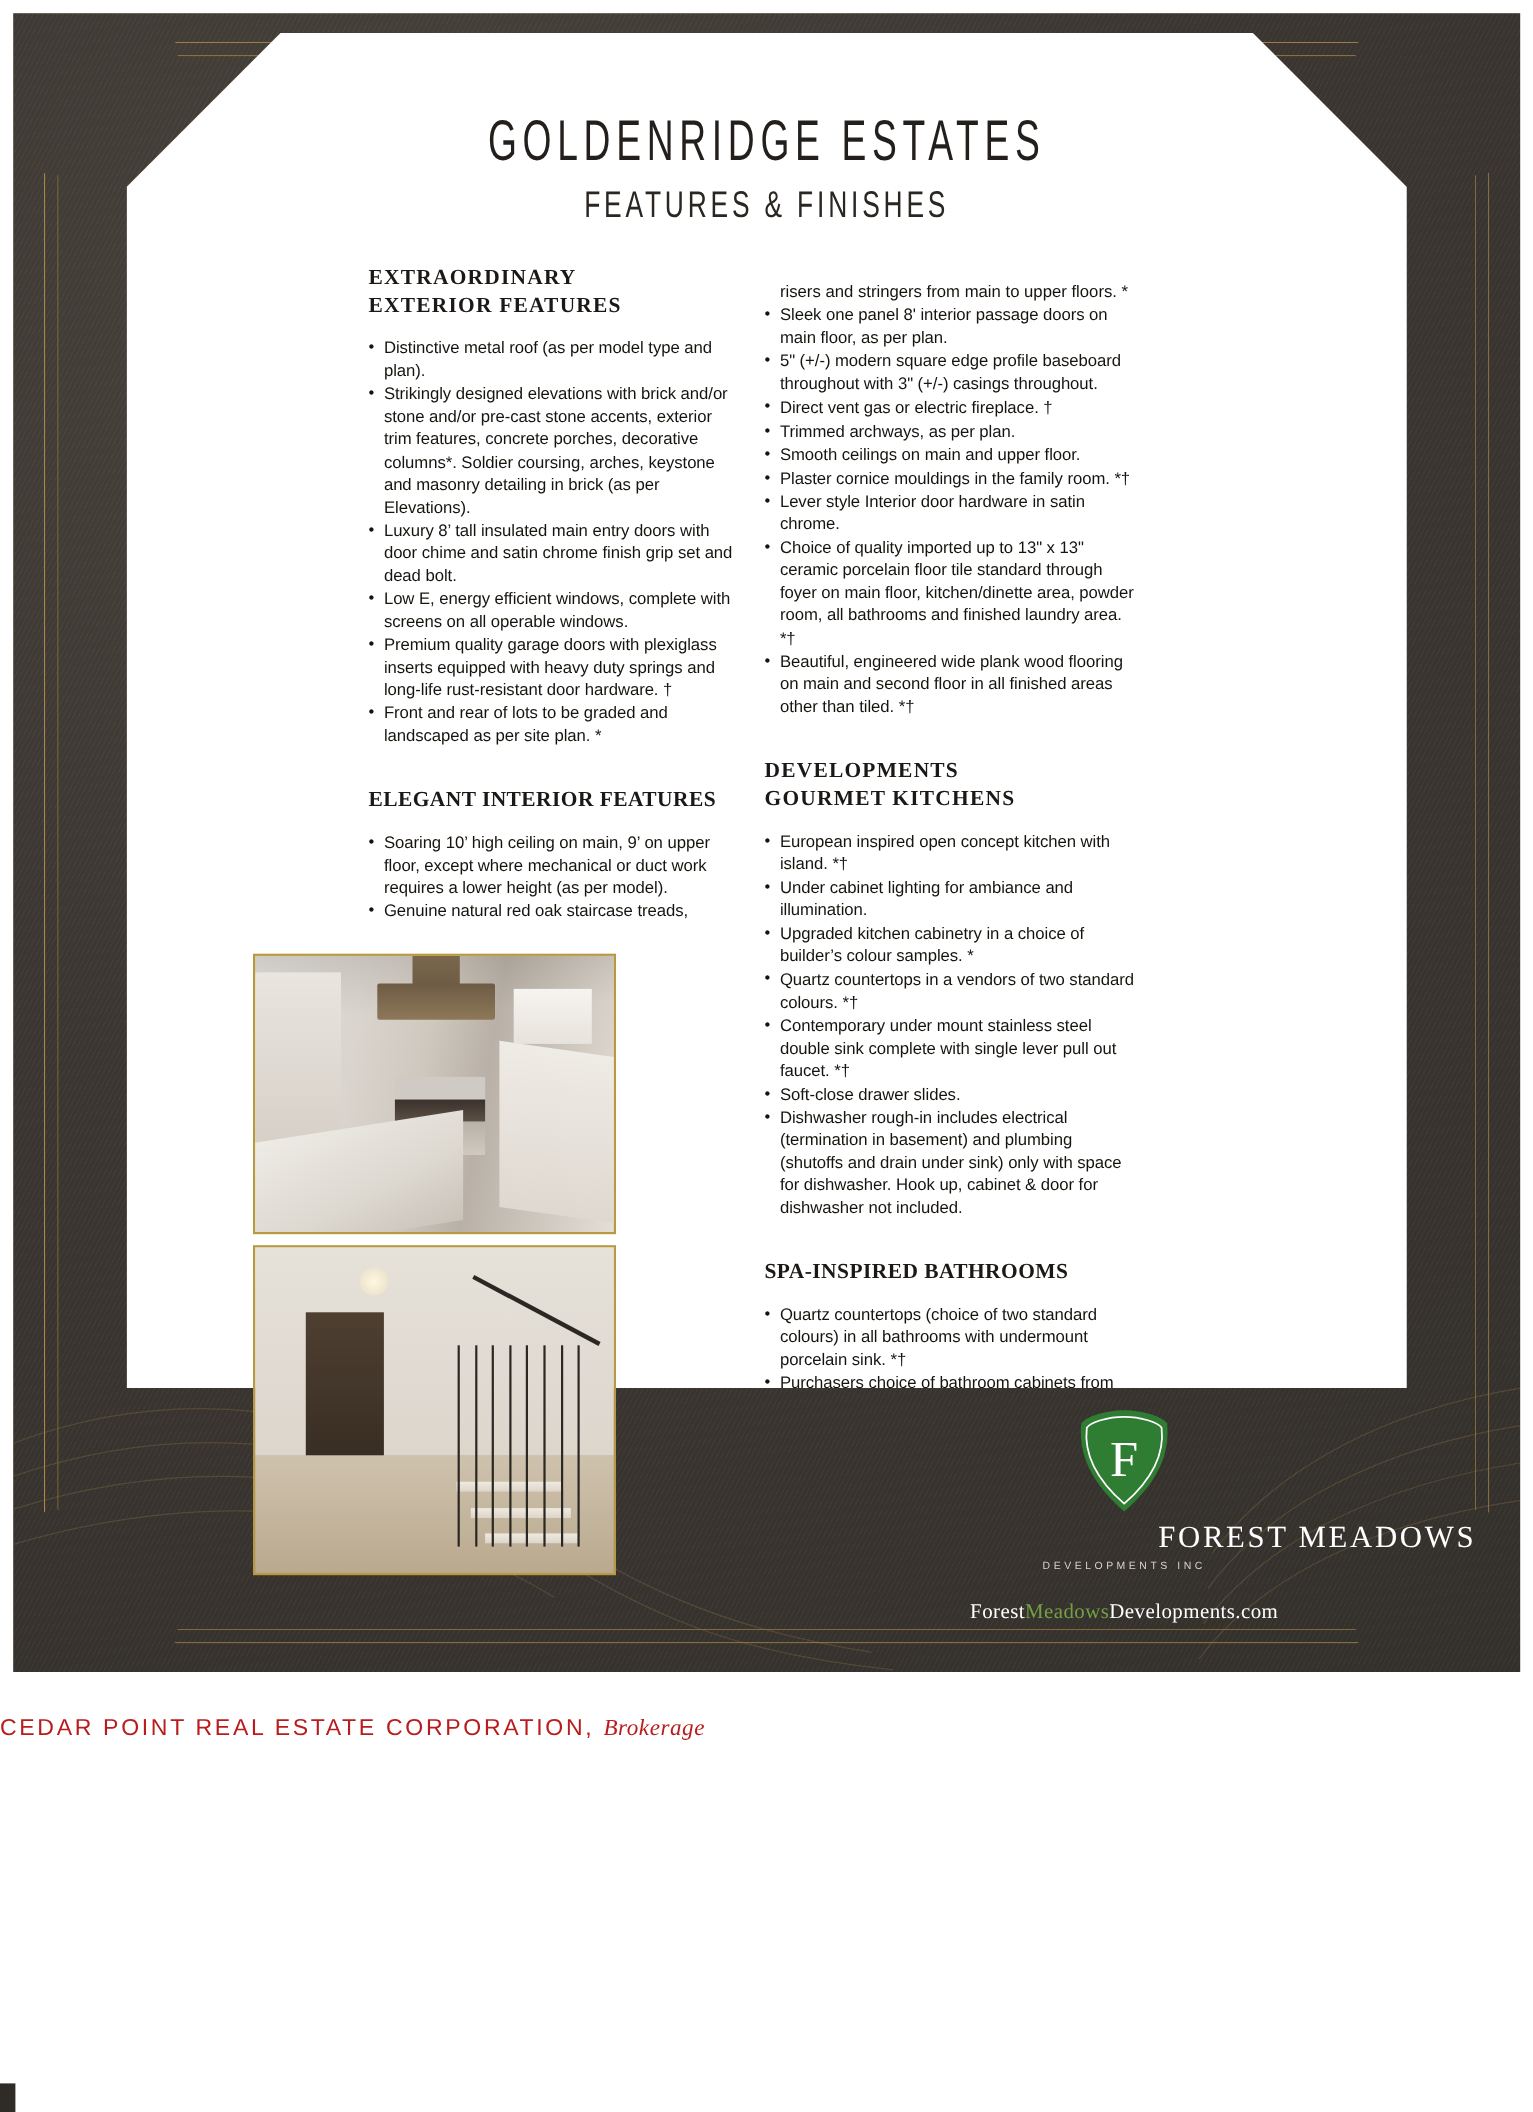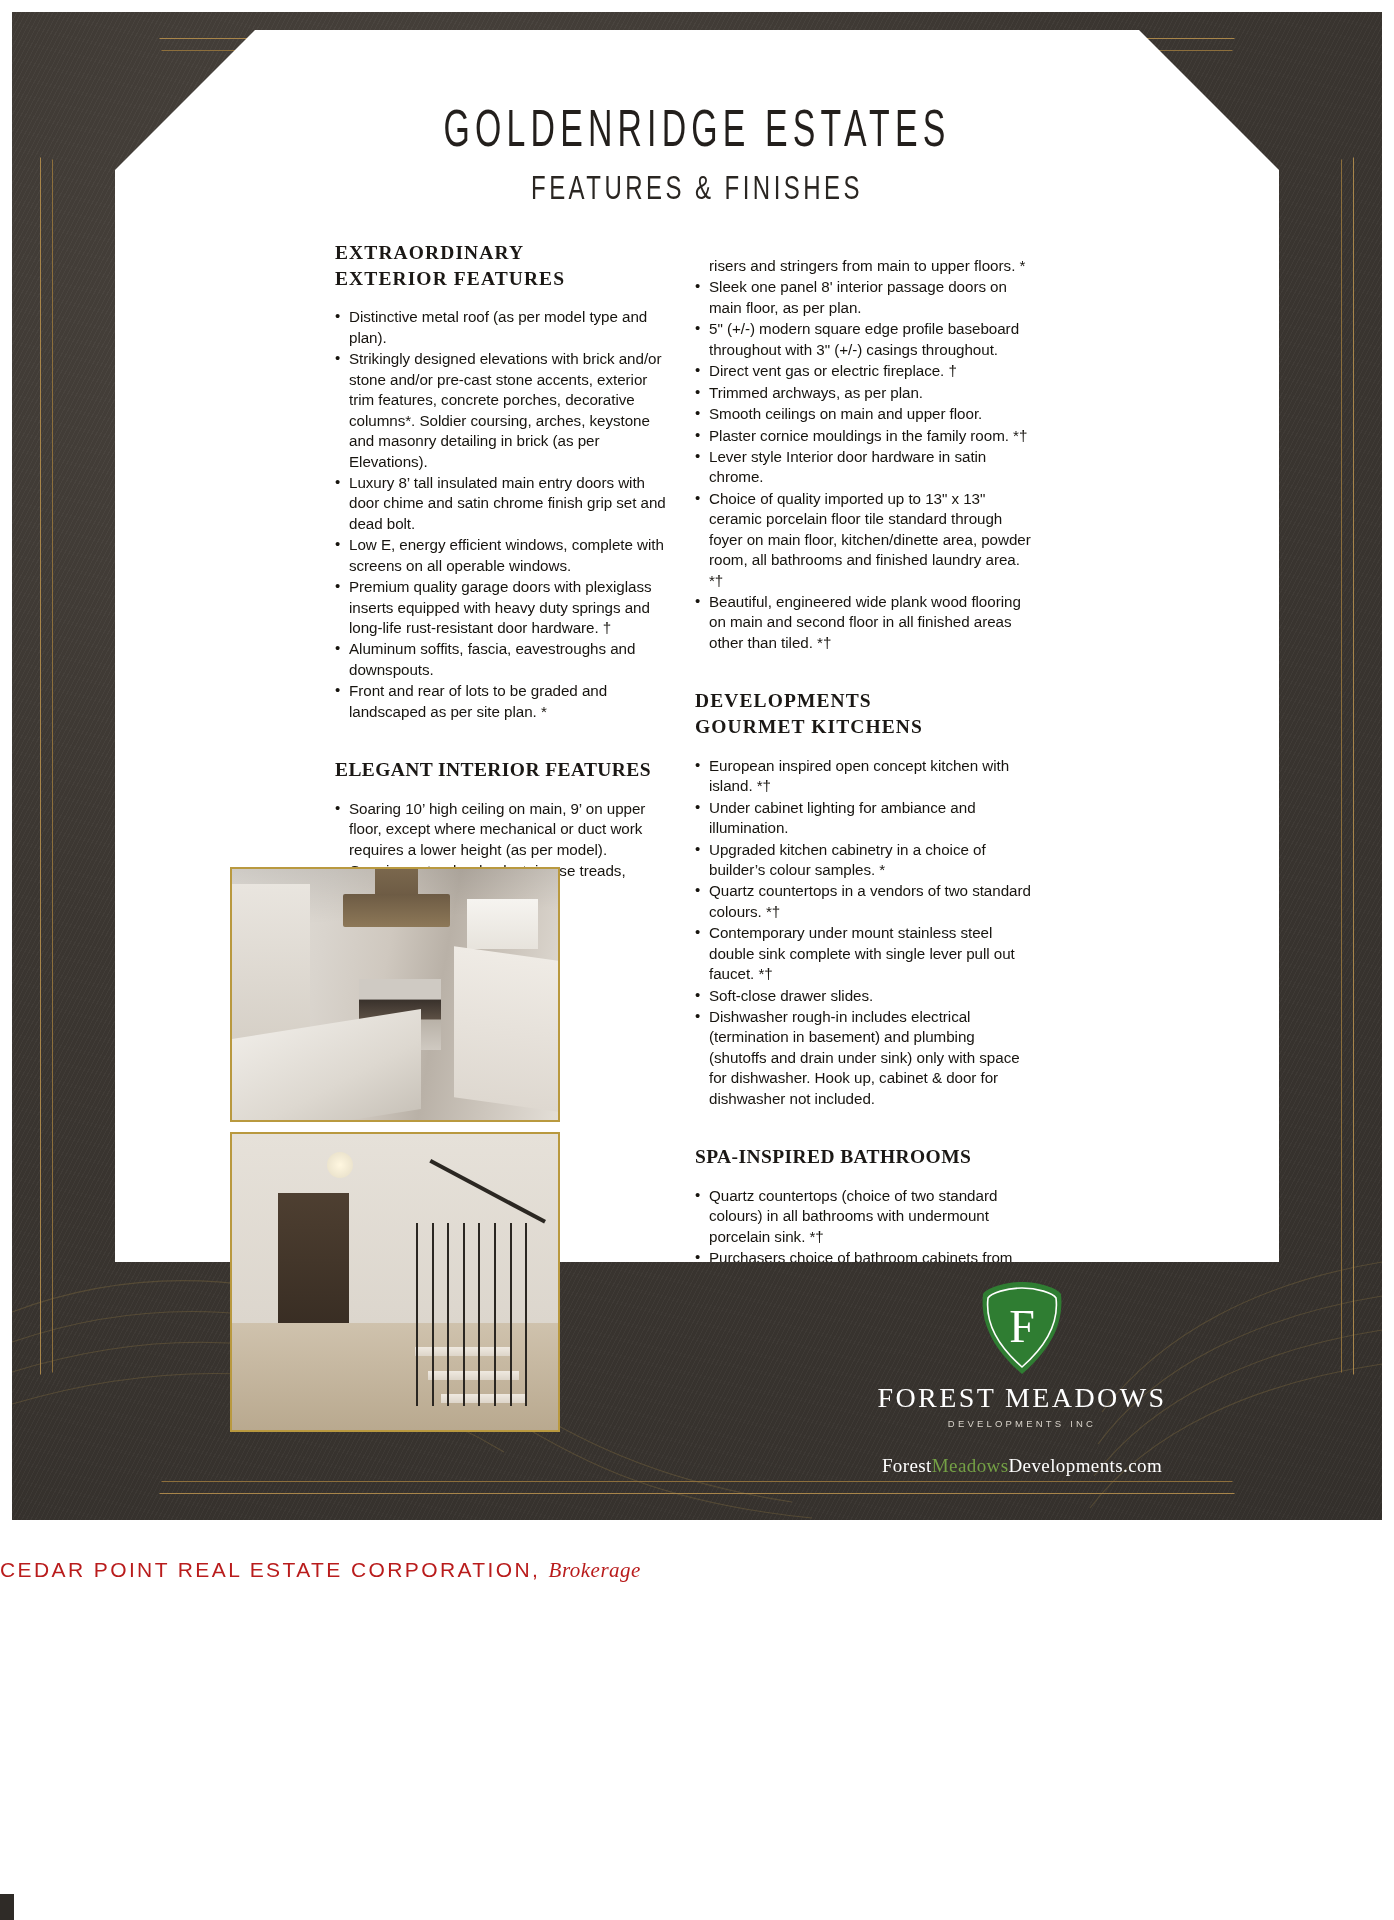--- a/index.html
+++ b/index.html
@@ -206,20 +206,21 @@
     width: 86px; height: 96px;
     margin: 0 auto 6px auto;
     position: relative;
   }
   #brand-name {
     font-family: "Liberation Serif", serif;
     font-size: 28px;
     letter-spacing: 2.4px;
     color: #ffffff;
     font-weight: 400;
+    text-align: right;
   }
   #brand-sub {
     font-family: "Liberation Sans", sans-serif;
     font-size: 9.5px;
     letter-spacing: 3.2px;
     color: #d9d4cb;
     margin-top: 4px;
   }
   #brand-url {
     margin-top: 26px;
@@ -288,21 +289,20 @@
             <span>EXTRAORDINARY</span><br>
             <span>EXTERIOR FEATURES</span>
           </h2>
 
           <ul class="feat">
             <li>Distinctive metal roof (as per model type and plan).</li>
             <li>Strikingly designed elevations with brick and/or stone and/or pre-cast stone accents, exterior trim features, concrete porches, decorative columns*. Soldier coursing, arches, keystone and masonry detailing in brick (as per Elevations).</li>
             <li>Luxury 8’ tall insulated main entry doors with door chime and satin chrome finish grip set and dead bolt.</li>
             <li>Low E, energy efficient windows, complete with screens on all operable windows.</li>
             <li>Premium quality garage doors with plexiglass inserts equipped with heavy duty springs and long-life rust-resistant door hardware. †</li>
-            <li>Aluminum soffits, fascia, eavestroughs and downspouts.</li>
             <li>Front and rear of lots to be graded and landscaped as per site plan. *</li>
           </ul>
 
           <div class="sec-gap"></div>
 
           <h2 class="sec tight">ELEGANT INTERIOR FEATURES</h2>
 
           <ul class="feat">
             <li>Soaring 10’ high ceiling on main, 9’ on upper floor, except where mechanical or duct work requires a lower height (as per model).</li>
             <li>Genuine natural red oak staircase treads,</li>

